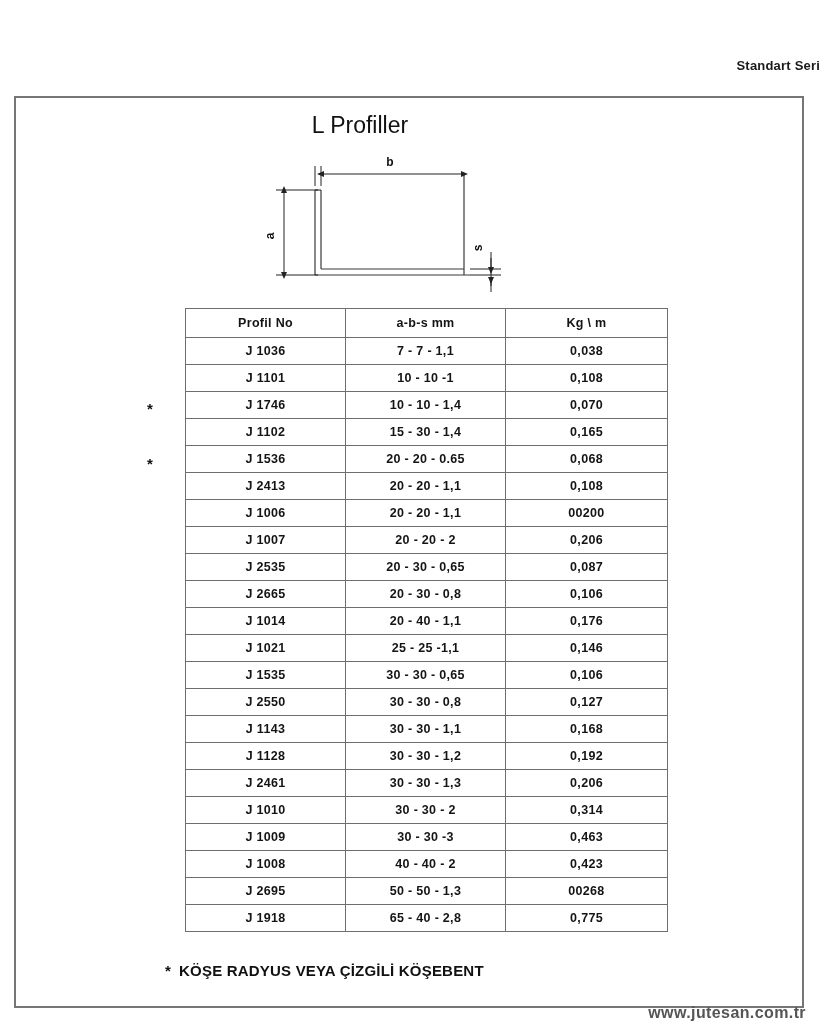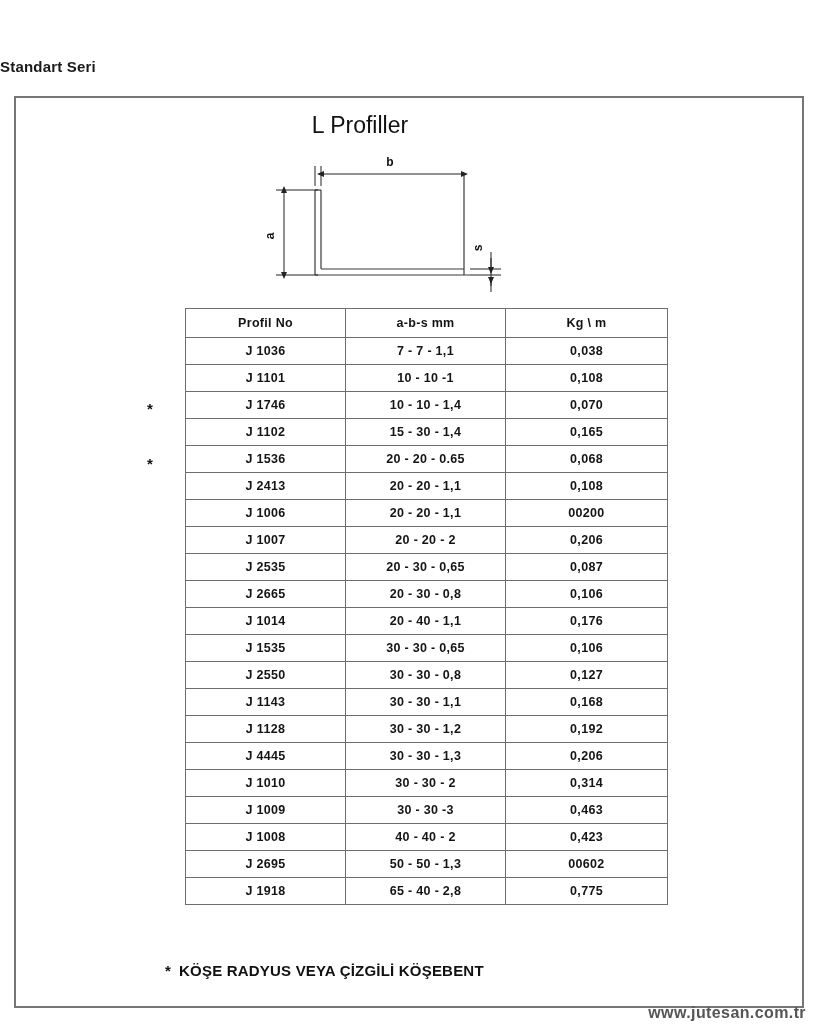--- a/index.html
+++ b/index.html
@@ -15,22 +15,22 @@
     position: relative;
     overflow: hidden;
   }
 
   
   .page-title {
     position: absolute;
     top: 58px;
     left: 0;
     width: 820px;
-    text-align: left;
-    font-size: 15px;
+    text-align: right;
+    font-size: 13px;
     font-weight: 600;
     letter-spacing: 0.2px;
     color: #1a1a1a;
   }
 
   
   .frame {
     position: absolute;
     left: 14px;
     top: 96px;
@@ -268,41 +268,46 @@
         <td>J 2665</td>
         <td>20 - 30 - 0,8</td>
         <td>0,106</td>
       </tr>
       <tr>
         <td>J 1014</td>
         <td>20 - 40 - 1,1</td>
         <td>0,176</td>
       </tr>
       <tr>
+        <td>J 1021</td>
+        <td>25 - 25 -1,1</td>
+        <td>0,146</td>
+      </tr>
+      <tr>
         <td>J 1535</td>
         <td>30 - 30 - 0,65</td>
         <td>0,106</td>
       </tr>
       <tr>
         <td>J 2550</td>
         <td>30 - 30 - 0,8</td>
         <td>0,127</td>
       </tr>
       <tr>
         <td>J 1143</td>
         <td>30 - 30 - 1,1</td>
         <td>0,168</td>
       </tr>
       <tr>
         <td>J 1128</td>
         <td>30 - 30 - 1,2</td>
         <td>0,192</td>
       </tr>
       <tr>
-        <td>J 4445</td>
+        <td>J 2461</td>
         <td>30 - 30 - 1,3</td>
         <td>0,206</td>
       </tr>
       <tr>
         <td>J 1010</td>
         <td>30 - 30 - 2</td>
         <td>0,314</td>
       </tr>
       <tr>
         <td>J 1009</td>
@@ -310,21 +315,21 @@
         <td>0,463</td>
       </tr>
       <tr>
         <td>J 1008</td>
         <td>40 - 40 - 2</td>
         <td>0,423</td>
       </tr>
       <tr>
         <td>J 2695</td>
         <td>50 - 50 - 1,3</td>
-        <td>00602</td>
+        <td>00268</td>
       </tr>
       <tr>
         <td>J 1918</td>
         <td>65 - 40 - 2,8</td>
         <td>0,775</td>
       </tr>
     </tbody>
 </table>
 
 <div class="footnote">

